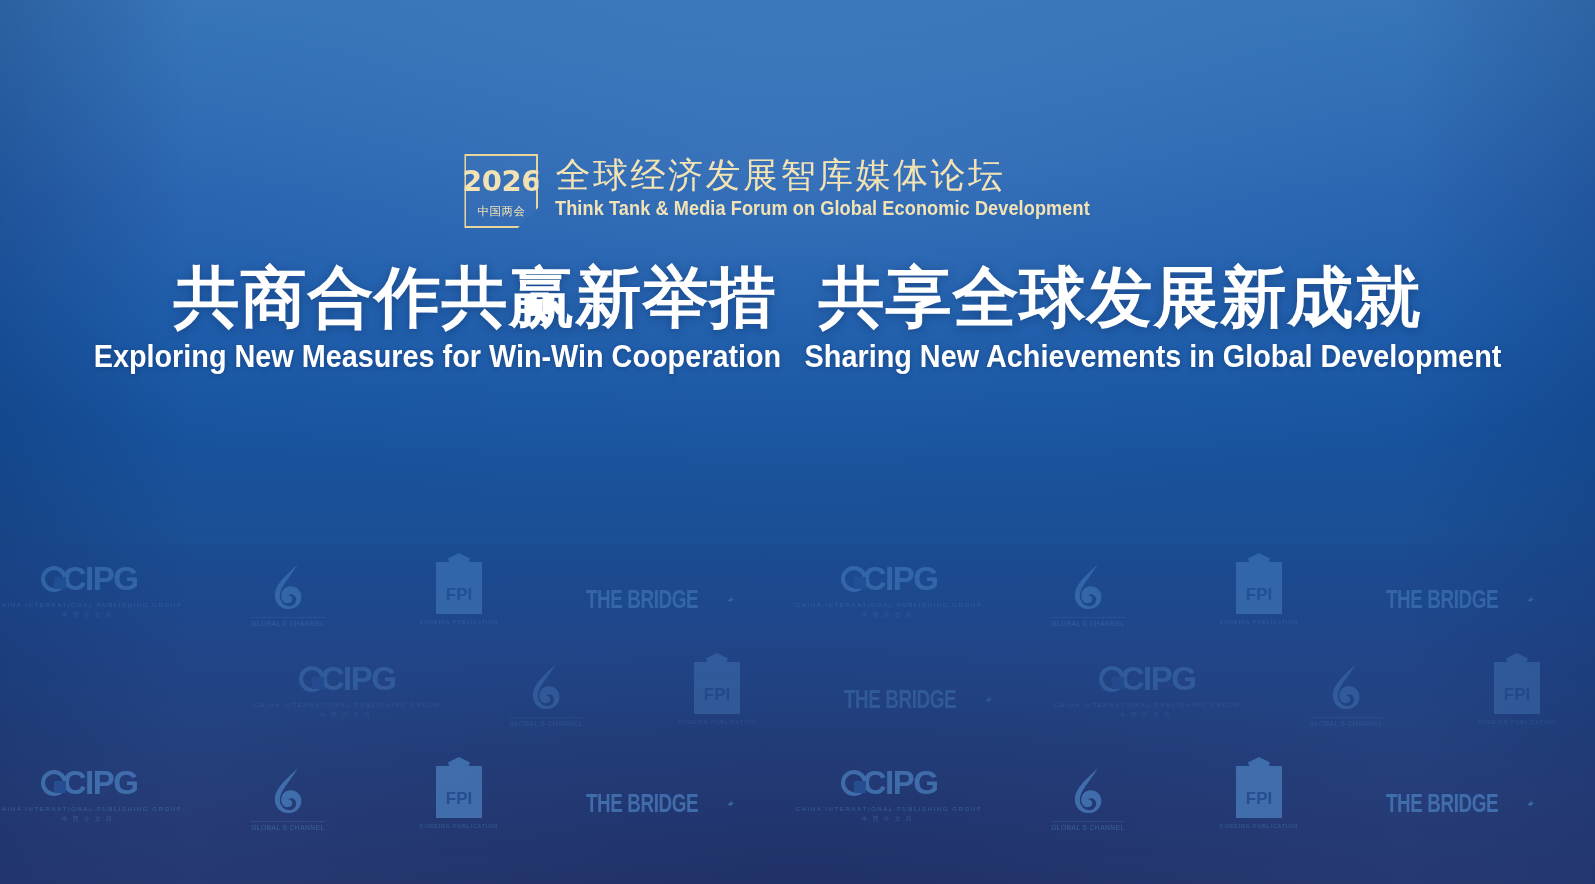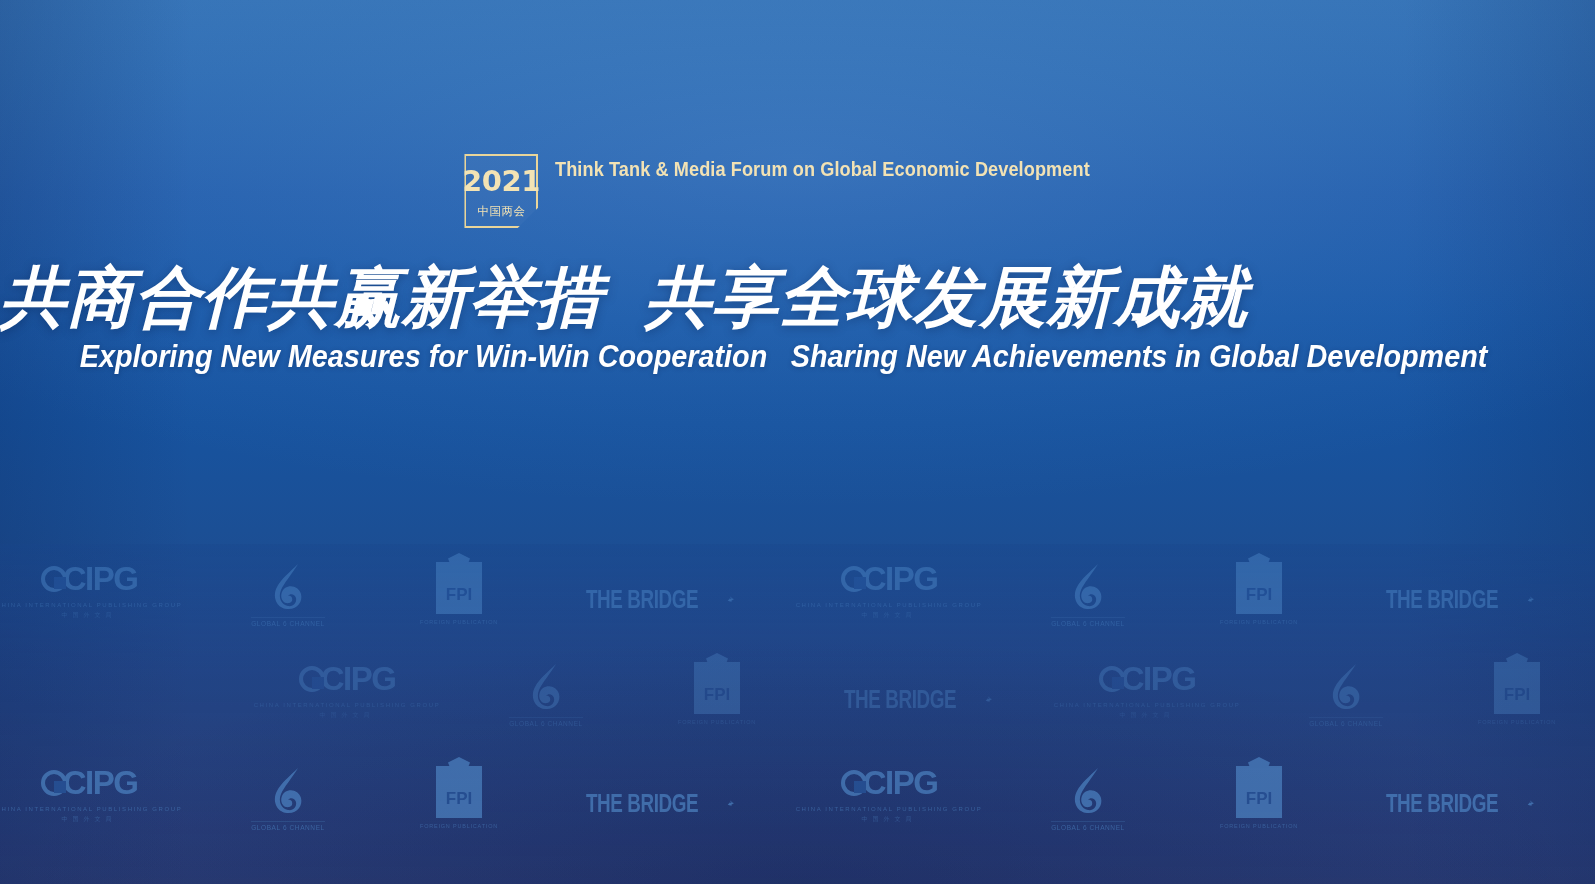--- a/index.html
+++ b/index.html
@@ -117,22 +117,21 @@
     transform: scaleX(0.93);
     transform-origin: left center;
   }
 
   
   .slogan {
     position: absolute;
     left: 0;
     right: 0;
     top: 262px;
-    text-align: left;
-    font-style: italic;
+    text-align: center;
   }
   .slogan-cn {
     font-size: 66px;
     line-height: 1.08;
     font-weight: 700;
     color: #ffffff;
     letter-spacing: 1px;
     font-family: "DejaVu Sans", sans-serif;
     white-space: nowrap;
     text-shadow: 0 2px 10px rgba(6,26,70,0.35);
@@ -493,24 +492,25 @@
         </svg>
       </div>
 
     </div>
 
     <div class="wall-haze"></div>
   </div>
 
   <div class="lockup">
     <div class="year-badge">
-      <span class="yr">2021</span>
+      <span class="yr">2026</span>
       <span class="cn">中国两会</span>
     </div>
     <div class="lockup-text">
+      <div class="forum-cn">全球经济发展智库媒体论坛</div>
       <div class="forum-en">Think Tank &amp; Media Forum on Global Economic Development</div>
     </div>
   </div>
 
   <div class="slogan">
     <div class="slogan-cn">
       <span>共商合作共赢新举措</span><span class="gap"></span><span>共享全球发展新成就</span>
     </div>
     <div class="slogan-en">
       <span>Exploring New Measures for Win-Win Cooperation</span><span class="gap2"></span><span>Sharing New Achievements in Global Development</span>

